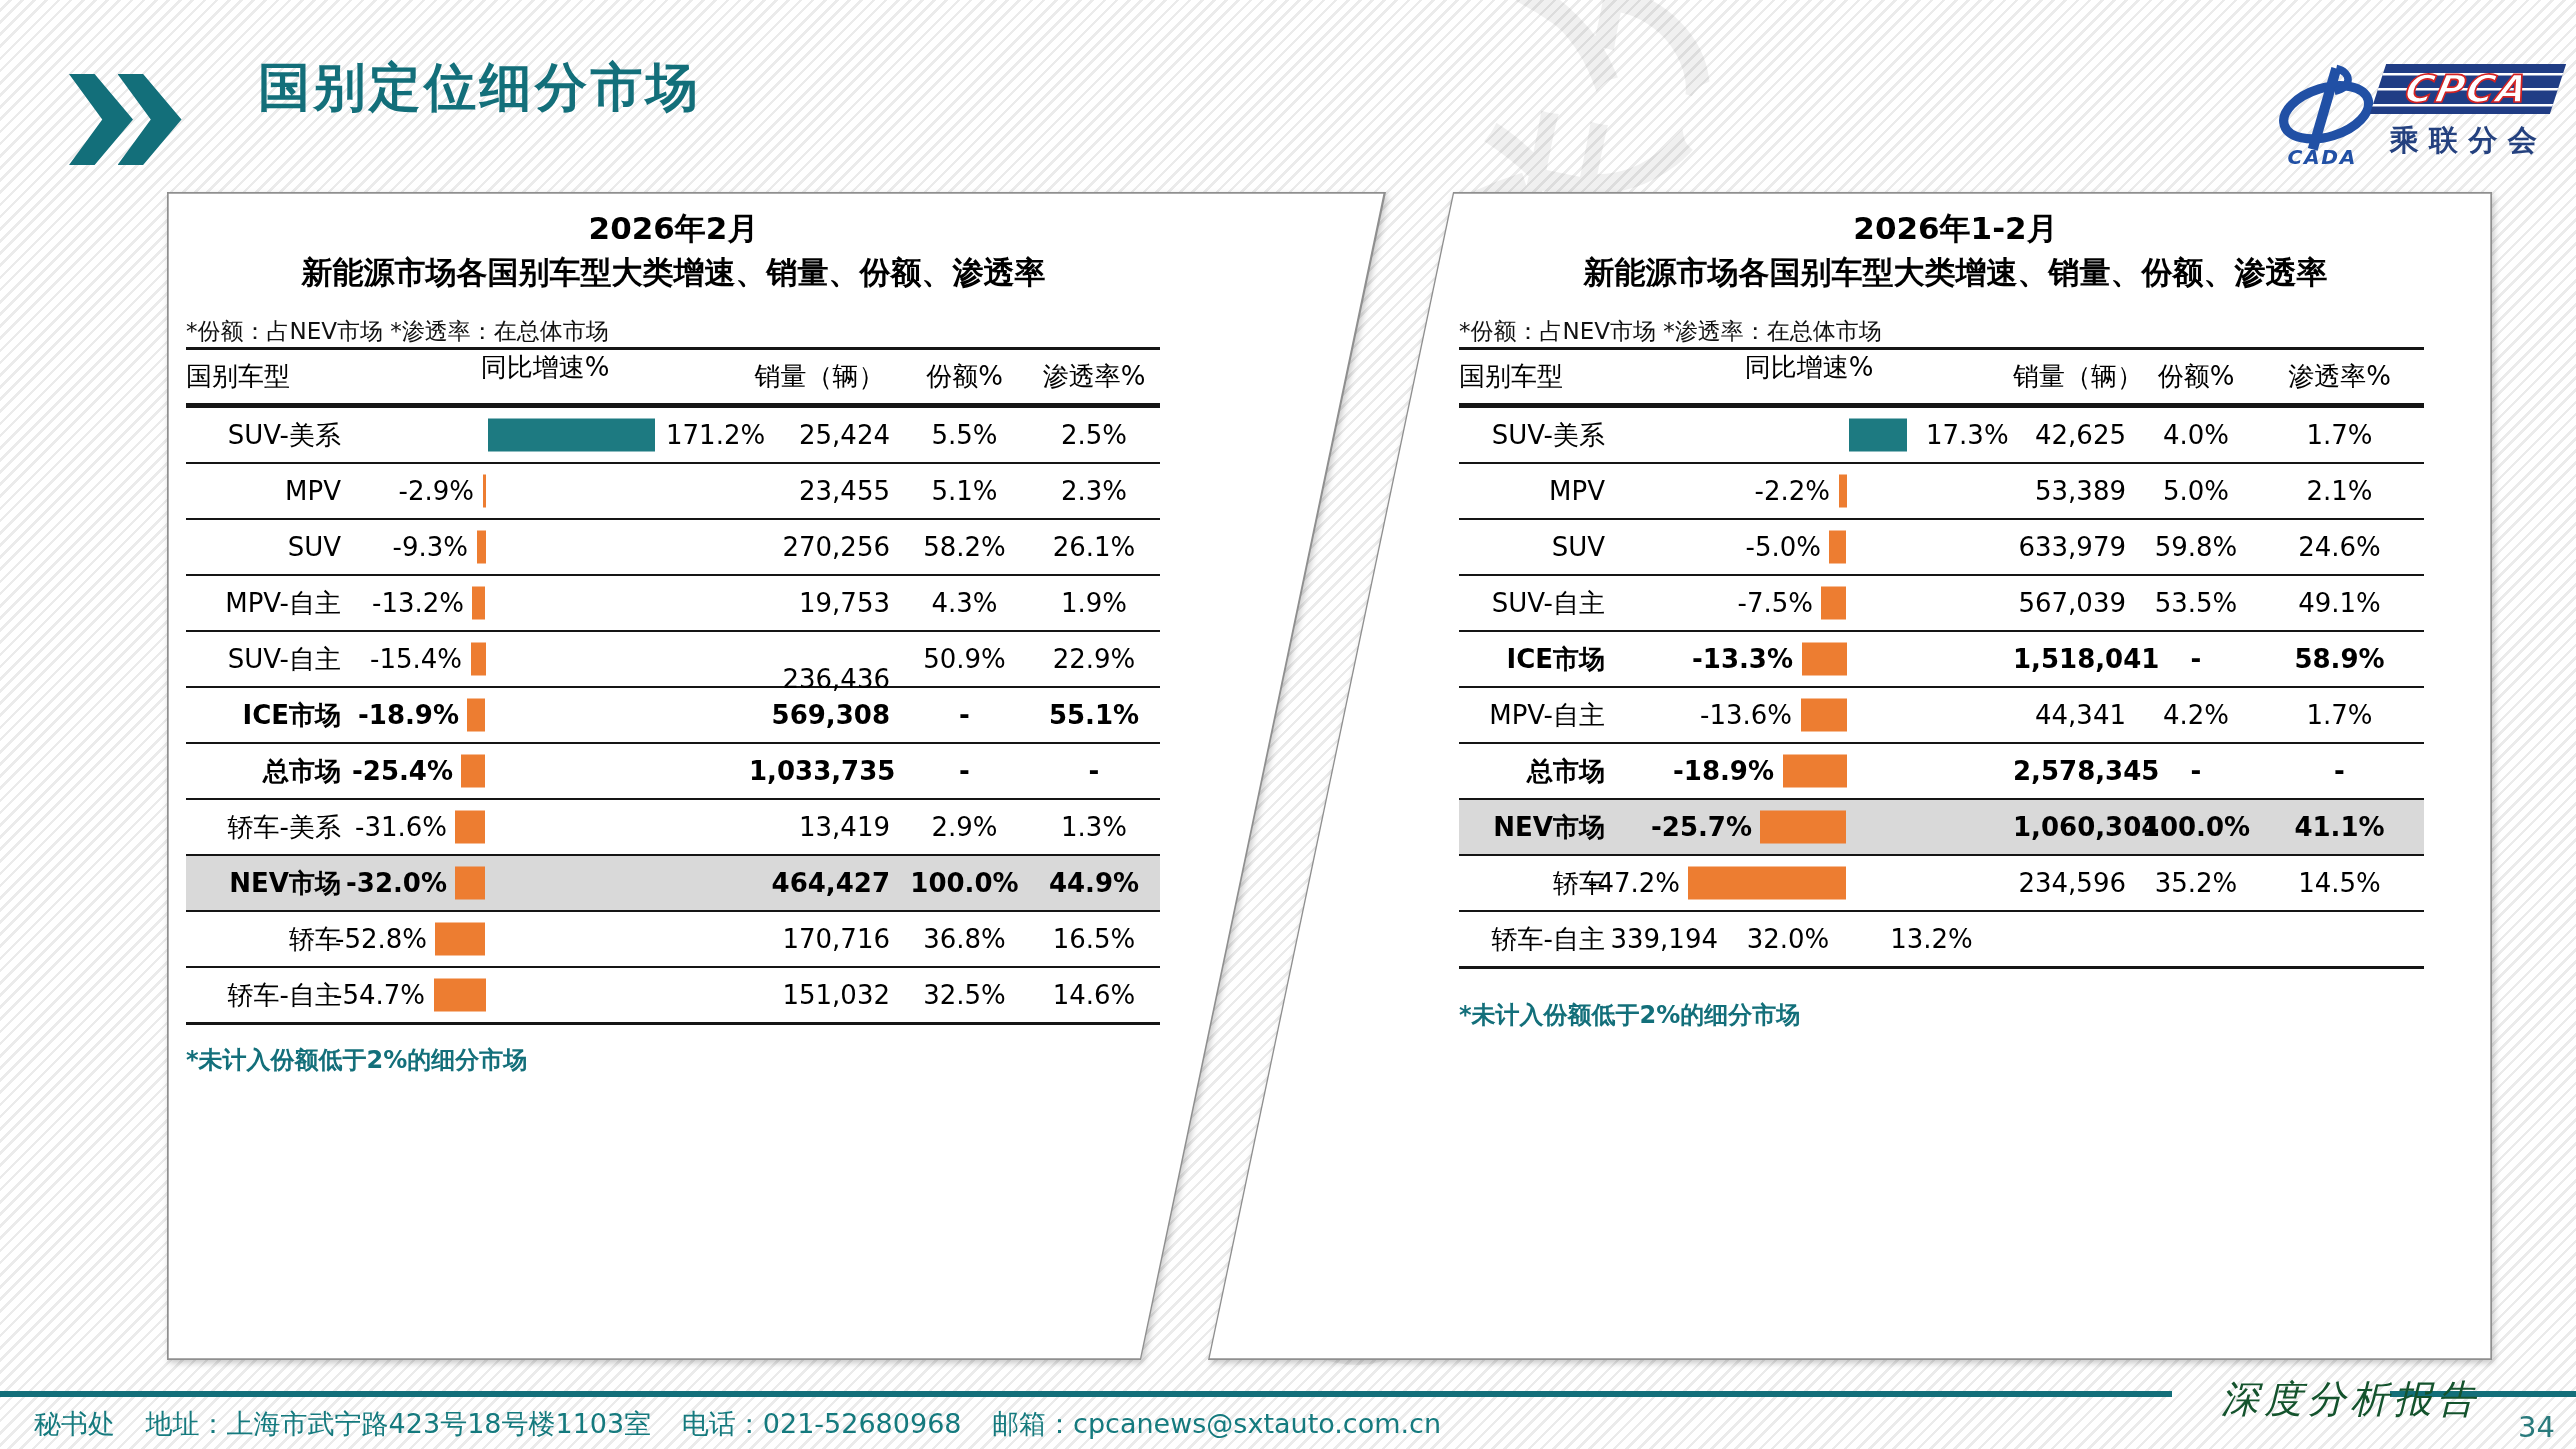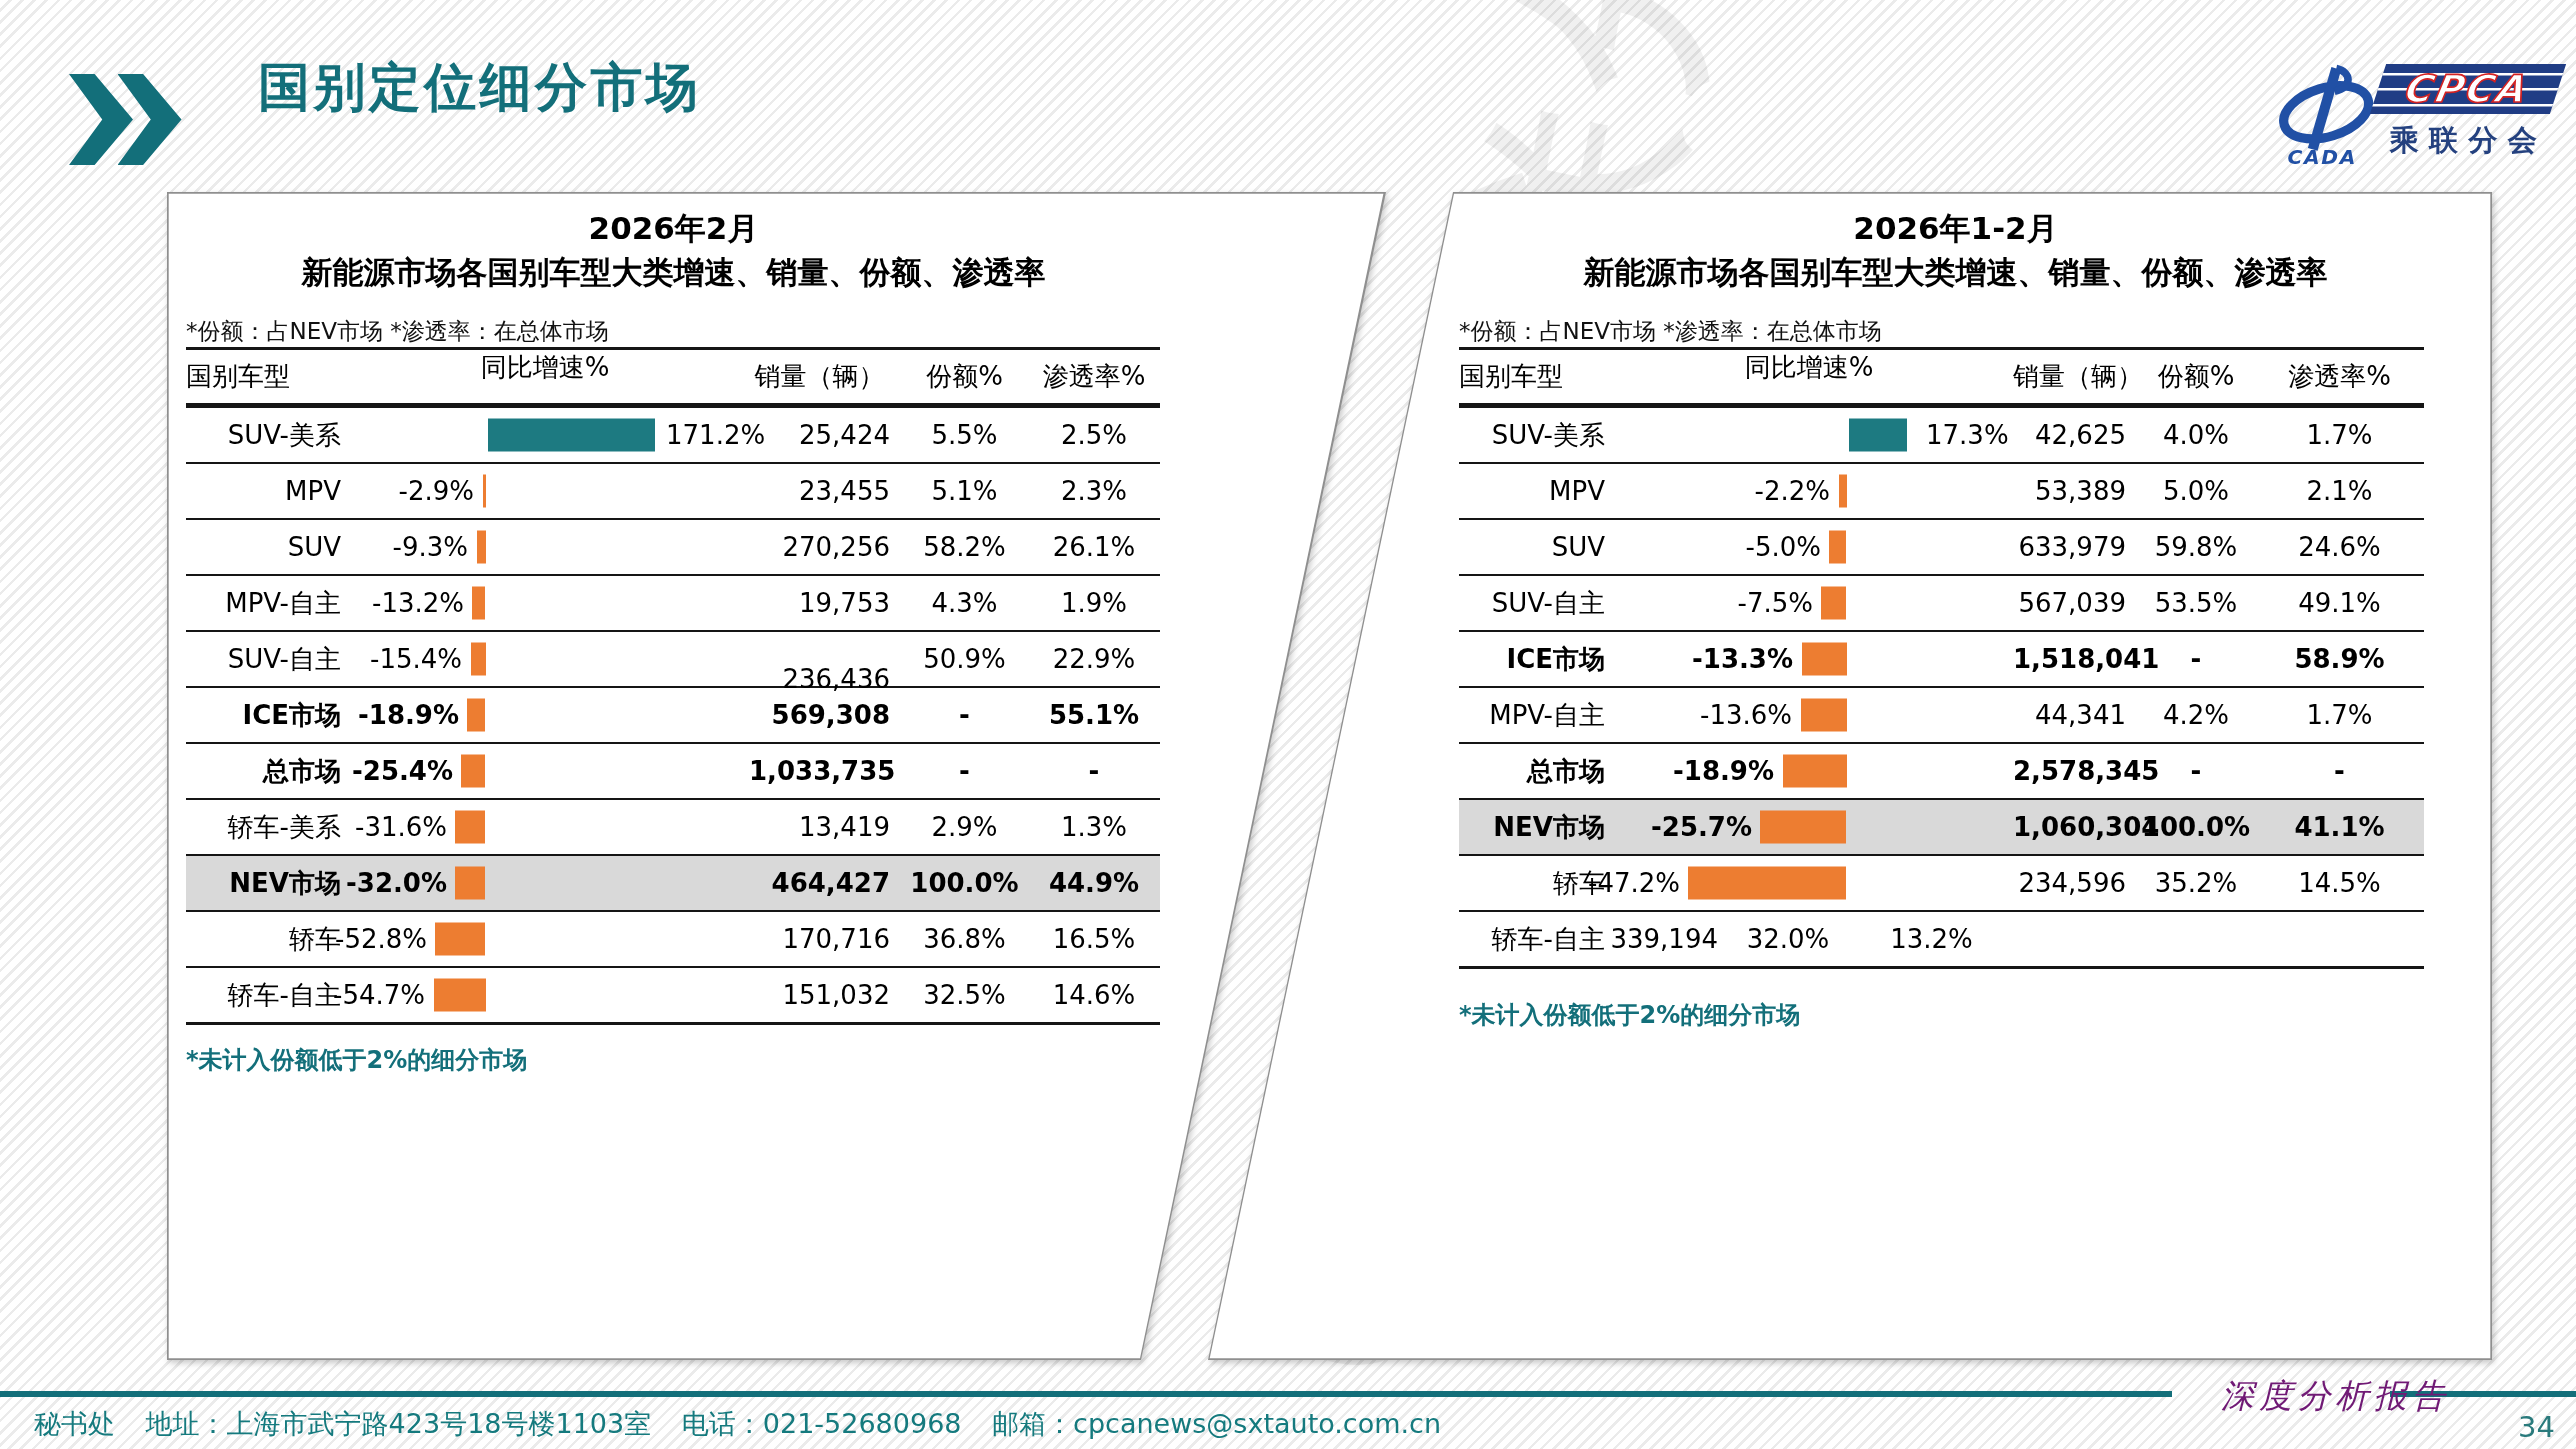--- a/index.html
+++ b/index.html
@@ -68,21 +68,21 @@
   .gbar.neg{background:var(--orange);}
   .gv{position:absolute;top:50%;transform:translateY(-50%);white-space:nowrap;}
   .tbl-footnote{position:absolute;font-size:24px;font-weight:800;color:var(--accent);white-space:nowrap;}
 
   
   .fline{position:absolute;top:1391px;height:6px;background:var(--accent);z-index:3;}
   .fline.a{left:0;width:2172px;}
   .fline.b{left:2390px;width:186px;}
   .footer-text{position:absolute;left:34px;top:1406px;font-size:27px;color:#157a7e;z-index:3;white-space:nowrap;}
   .footer-text span{margin-right:22px;}
-  .report-label{position:absolute;left:2221px;top:1374px;font-size:33px;color:#701a75;z-index:4;
+  .report-label{position:absolute;left:2221px;top:1374px;font-size:38px;color:#14532d;z-index:4;
     font-family:"DejaVu Serif","Liberation Serif",serif;font-style:italic;letter-spacing:5.2px;white-space:nowrap;}
   .page-num{position:absolute;left:2518px;top:1410px;font-size:29px;color:#2a7a7c;z-index:3;}
 
   :root{--accent:#136f7a;--teal-bar:#1d7a81;--orange:#ed7d31;}
 </style>
 </head>
 <body>
 
 <div class="stage">
 

